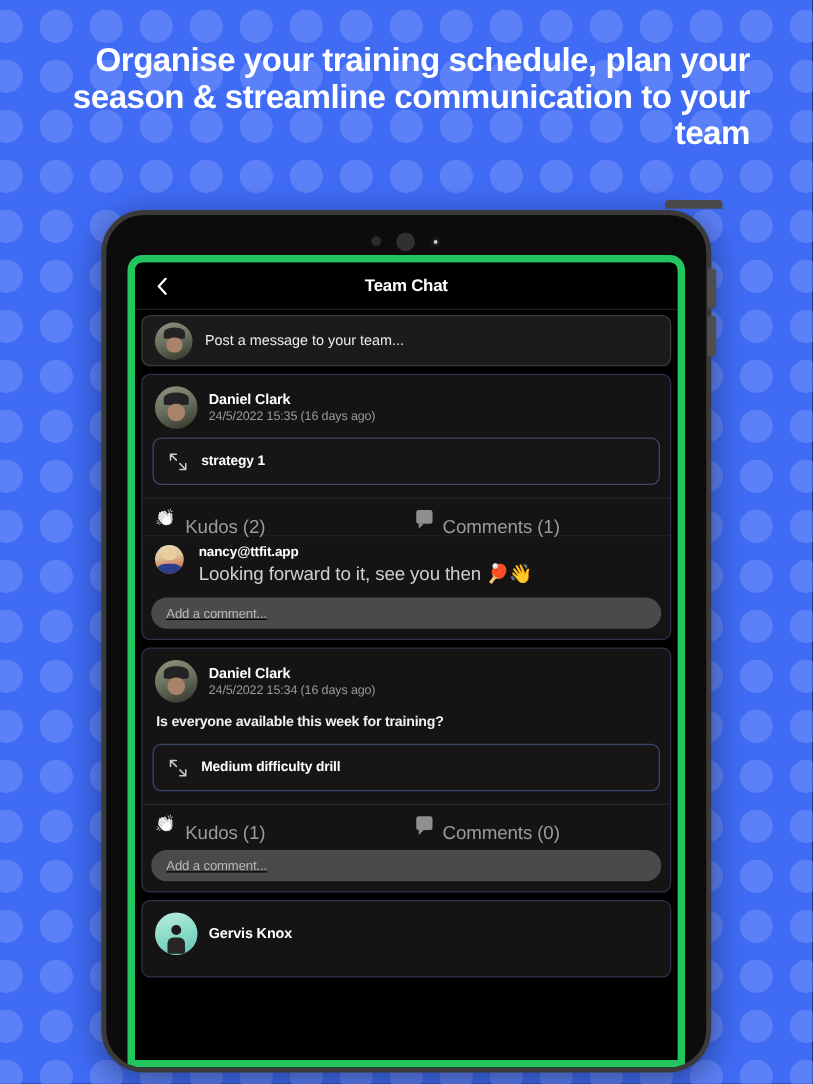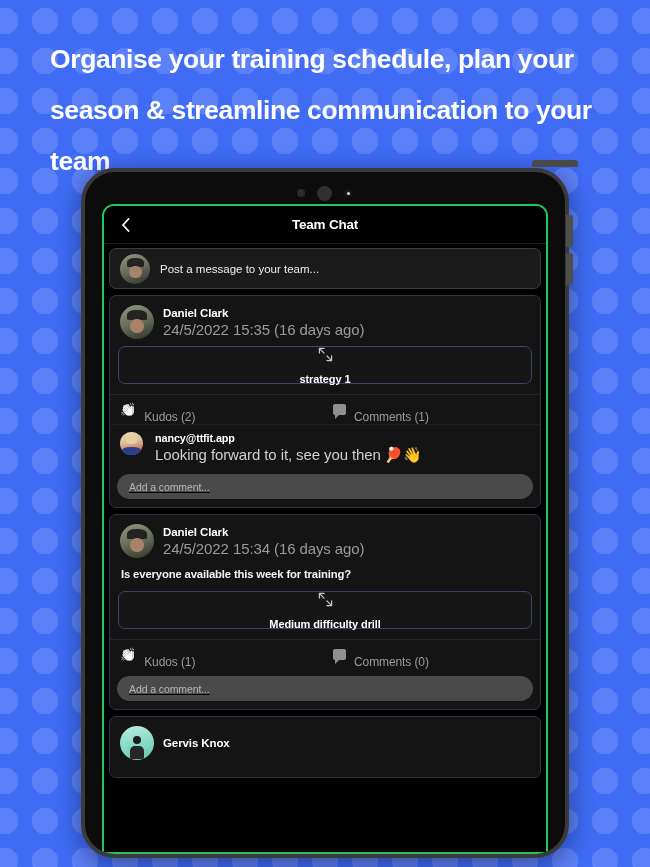--- a/index.html
+++ b/index.html
@@ -13,25 +13,25 @@
     background-color: #3f6bf5;
     background-image: radial-gradient(circle at 13px 13px, #5c80f7 13px, transparent 13.5px);
     background-size: 40px 40px;
     background-position: -8px 8px;
   }
 
   
   .headline {
     position: absolute;
     top: 34px; left: 50px; right: 50px;
-    text-align: left;
+    text-align: right;
     color: #ffffff;
     font-size: 26.5px;
     font-weight: bold;
-    line-height: 51px;
+    line-height: 29px;
     letter-spacing: -0.4px;
   }
 
   
   .tablet {
     position: absolute;
     left: 81px; top: 168px;
     width: 488px; height: 690px;
     border-radius: 34px;
     background: #0c0c0c;
@@ -70,21 +70,21 @@
   .s2 { width: 15px; height: 15px; background: #303030 !important; }
   .s3 { width: 9px; height: 9px; background:#202020 !important;
         border:2px solid #141414; position: relative; }
   .s3::after{content:"";position:absolute;inset:1px;border-radius:50%;background:#cfcfcf;}
 
   
   .screen {
     position: absolute;
     left: 17px; top: 32px; right: 17px; bottom: 0;
     background: #000000;
-    border: 2px solid #22c55e;
+    border: 6px solid #22c55e;
     border-radius: 12px 12px 0 0;
     overflow: hidden;
     display: flex; flex-direction: column;
   }
 
   
   .navbar {
     flex: 0 0 38px;
     position: relative;
     display: flex; align-items: center;
@@ -120,48 +120,47 @@
 
   .post {
     margin: 6px 5px 0 5px;
     background: #141414;
     border: 1px solid #2d3348;
     border-radius: 7px;
     overflow: hidden;
   }
   .post-head { display: flex; align-items: center; gap: 9px; padding: 9px 10px 7px 10px; }
   .post-name { color: #ffffff; font-size: 11.5px; font-weight: bold; letter-spacing: -0.1px; }
-  .post-time { color: #9a9a9a; font-size: 15px; margin-top: 2px; letter-spacing: -0.1px; }
+  .post-time { color: #9a9a9a; font-size: 10px; margin-top: 2px; letter-spacing: -0.1px; }
   .post-body {
     color: #f2f2f2; font-size: 11.3px; font-weight: bold;
     line-height: 16px; padding: 1px 11px 9px 11px; letter-spacing: -0.15px;
   }
 
   .attachment {
     margin: 0 8px 10px 8px;
     height: 38px;
     background: #161616;
     border: 1px solid #3c4470;
     border-radius: 7px;
     display: flex; align-items: center; gap: 11px;
     padding: 0 12px;
-    flex-direction: column;
   }
   .attachment .lbl { color: #ffffff; font-size: 11px; font-weight: bold; letter-spacing: -0.1px; }
 
   .actions {
     display: flex; align-items: center;
     border-top: 1px solid #262626;
     height: 30px;
     background: #141414;
   }
   .act { display: flex; align-items: center; gap: 8px; padding-left: 10px; }
   .act.kudos { width: 50%; }
   .act.comments { width: 50%; padding-left: 8px; }
-  .act .lbl { color: #9b9b9b; font-size: 12px; letter-spacing: -0.1px; margin-top: 15px; }
+  .act .lbl { color: #9b9b9b; font-size: 15px; letter-spacing: -0.1px; margin-top: 15px; }
 
   .comment-row { display: flex; gap: 12px; padding: 7px 10px 3px 10px; align-items: flex-start;
                  border-top: 1px solid #1f1f1f; }
   .comment-name { color: #ffffff; font-size: 10.8px; font-weight: bold; letter-spacing: -0.1px; }
   .comment-text { color: #cfcfcf; font-size: 15px; margin-top: 2px; letter-spacing: -0.1px; }
 
   .add-comment {
     margin: 7px 7px 8px 7px;
     height: 25px;
     background: #4a4a4a;

